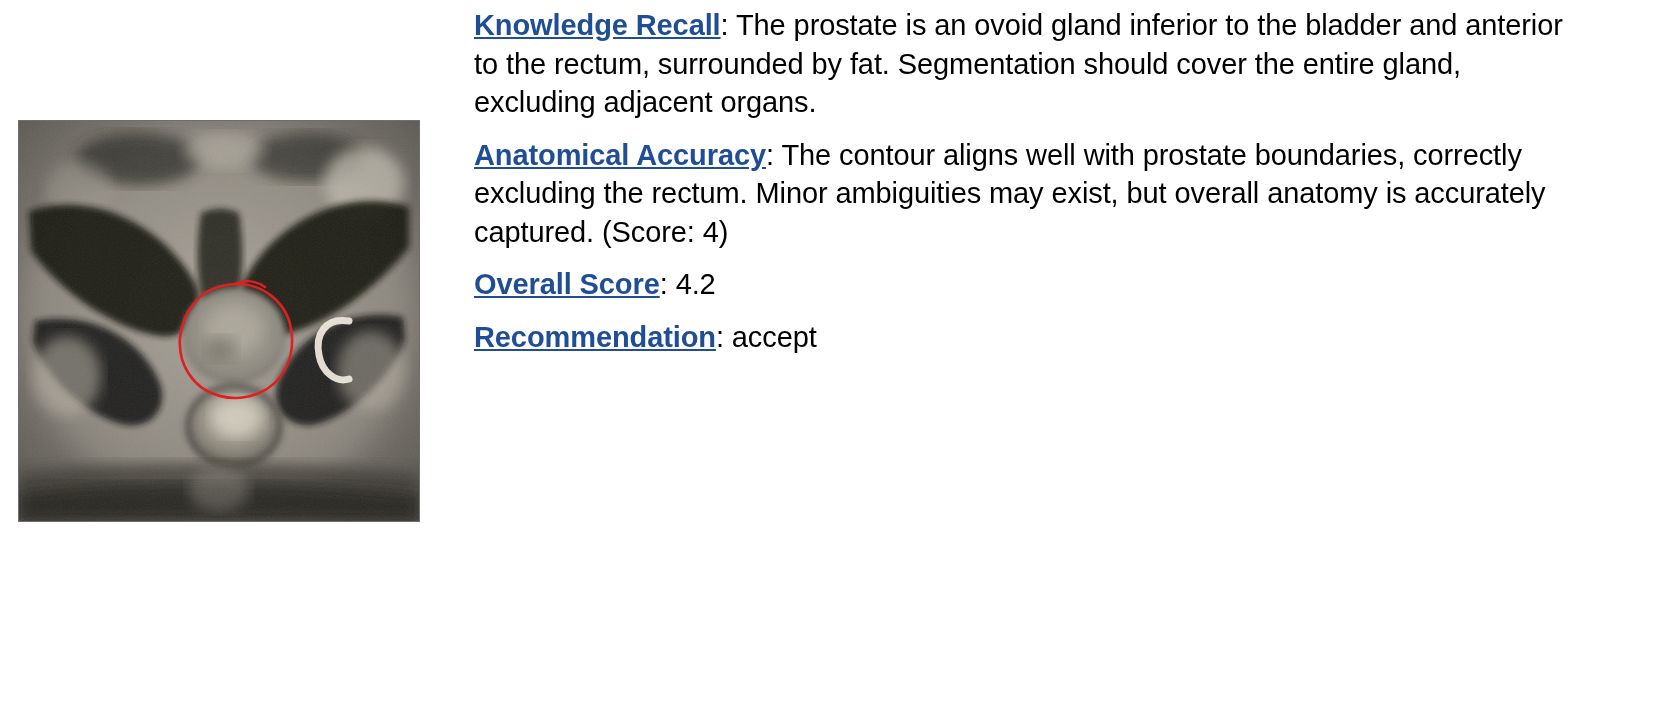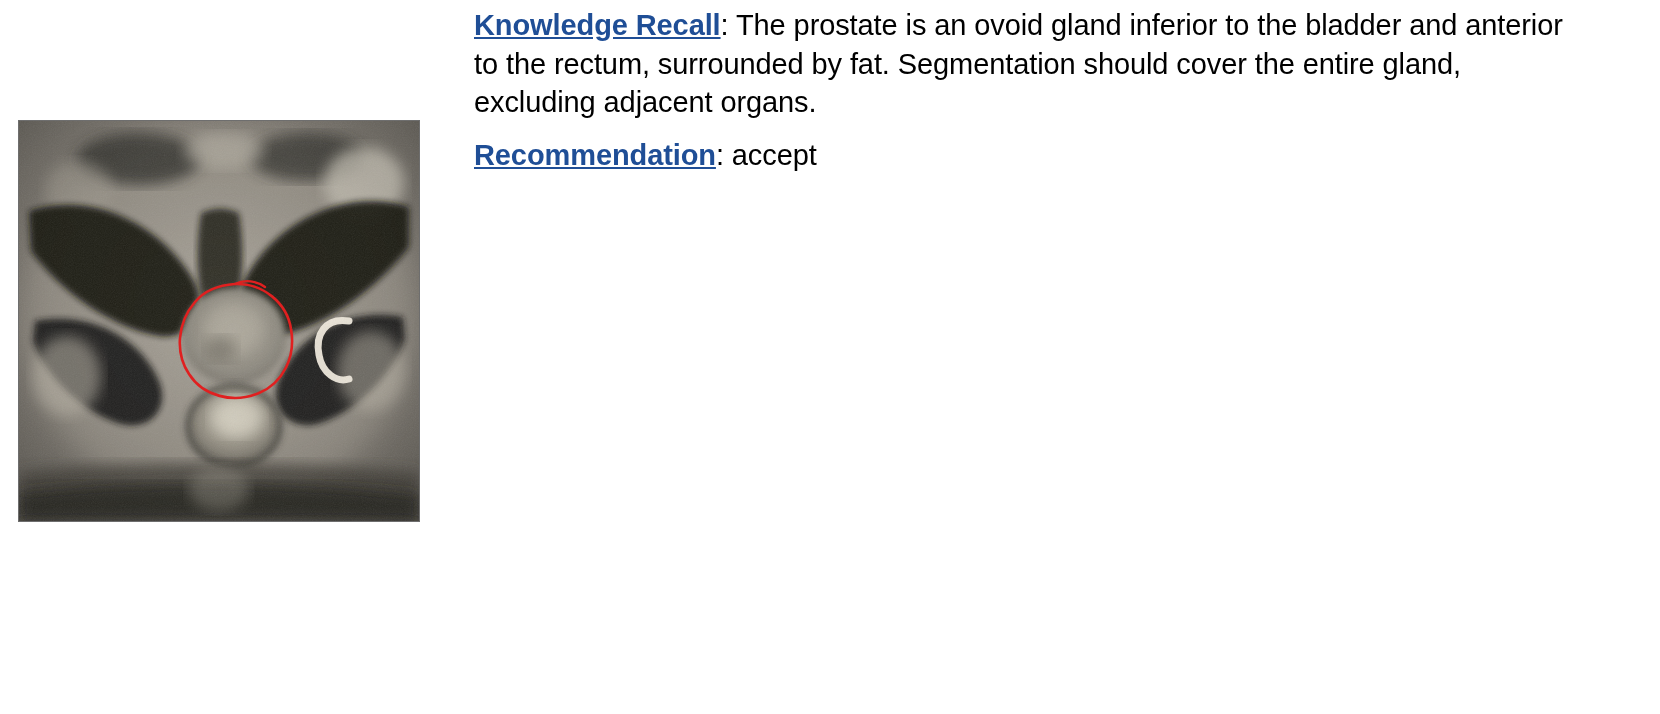--- a/index.html
+++ b/index.html
@@ -163,23 +163,29 @@
       </svg>
     </div>
   </div>
 
   <div class="report">
 
     <p class="para">
       <span class="heading">Knowledge Recall</span><span class="body-text">: </span><span class="body-text">The prostate is an ovoid gland inferior to the bladder and anterior to the rectum, surrounded by fat. Segmentation should cover the entire gland, excluding adjacent organs.</span>
     </p>
 
+    <p class="para">
+      <span class="heading">Anatomical Accuracy</span><span class="body-text">: </span><span class="body-text">The contour aligns well with prostate boundaries, correctly excluding the rectum. Minor ambiguities may exist, but overall anatomy is accurately captured. (Score: 4)</span>
+    </p>
 
 
 
+    <p class="para">
+      <span class="heading">Overall Score</span><span class="body-text">: </span><span class="body-text">4.2</span>
+    </p>
 
 
     <p class="para">
       <span class="heading">Recommendation</span><span class="body-text">: </span><span class="body-text">accept</span>
     </p>
 
   </div>
 </div>
 
 </body></html>

